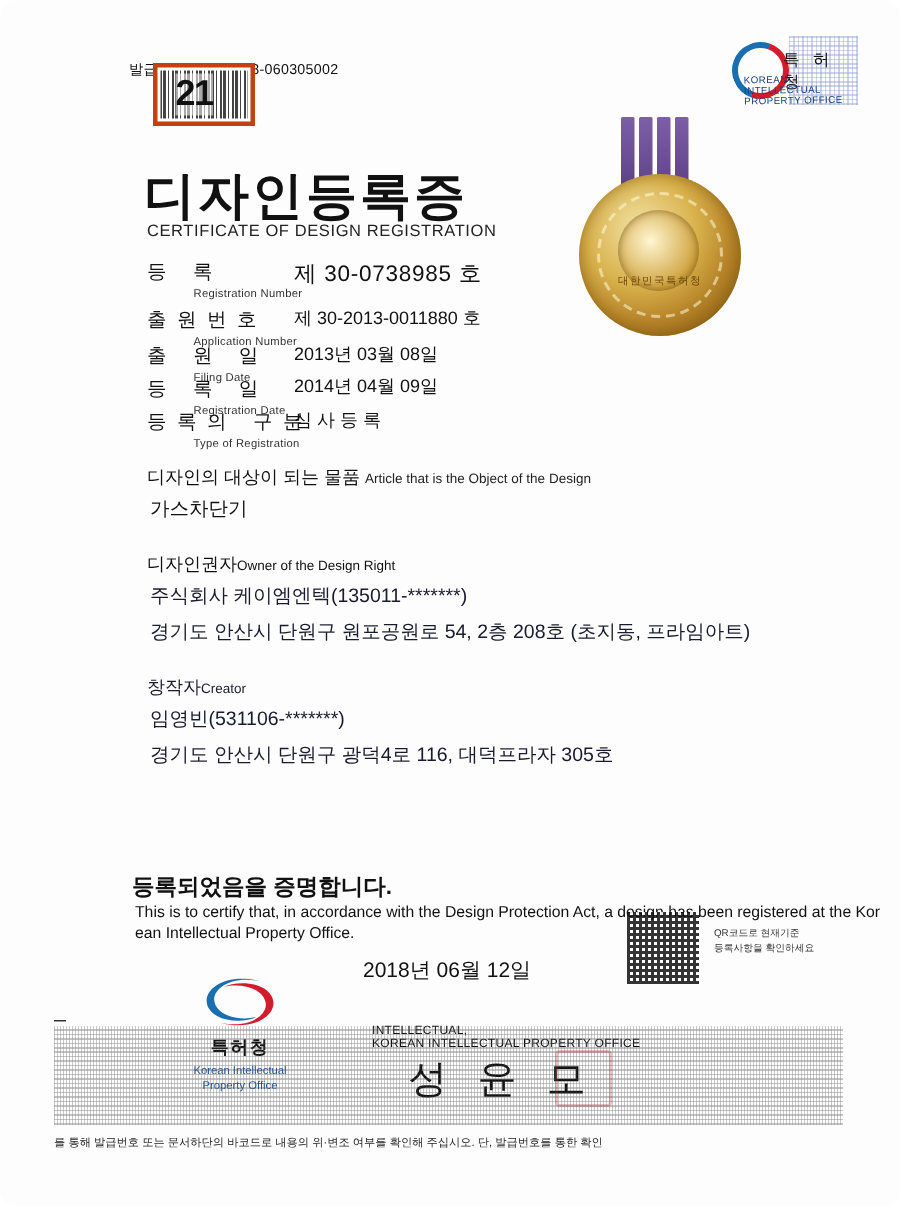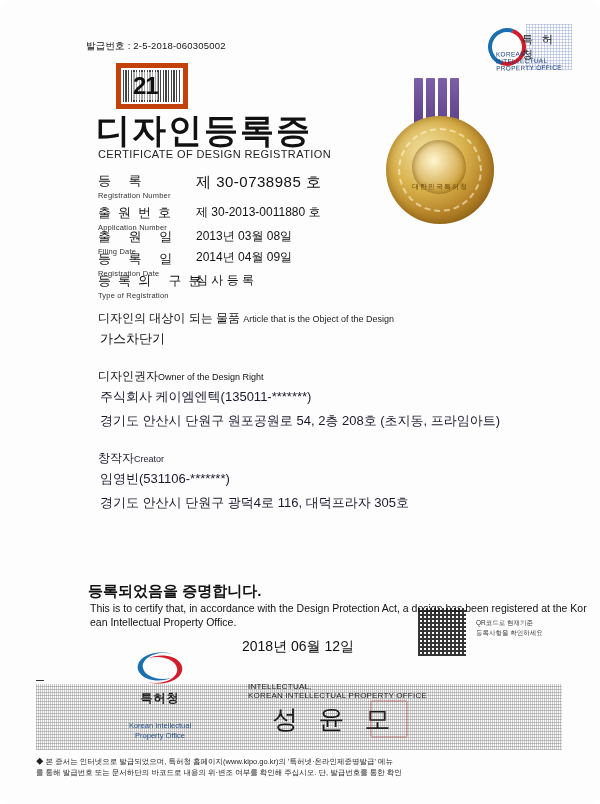--- a/index.html
+++ b/index.html
@@ -27,27 +27,26 @@
     position: absolute;
     left: 86px;
     top: 40px;
     font-size: 9.5px;
     letter-spacing: 0.2px;
     color: #111;
   }
   .barcode-box {
     position: absolute;
     left: 102px;
-    top: 63px;
+    top: 42px;
     width: 62px;
     height: 36px;
-    border: 5px solid #c2410c;
+    border: 3px solid #c2410c;
     overflow: hidden;
     background: #fff;
-    margin-left: 14px;
   }
   .barcode-box .bars {
     position: absolute;
     left: 2px; top: 2px;
     width: 58px; height: 32px;
     background: repeating-linear-gradient(90deg,
       #222 0px, #222 1px, #fff 1px, #fff 2px,
       #222 2px, #222 4px, #fff 4px, #fff 5px,
       #222 5px, #222 6px, #fff 6px, #fff 8px);
     opacity: .85;
@@ -198,20 +197,21 @@
   .field .lbl-ko {
     font-size: 13px;
     letter-spacing: 7px;
     color: #111;
   }
   .field .lbl-en {
     font-size: 7.5px;
     color: #333;
     letter-spacing: .2px;
     margin-top: 1px;
+    margin-left: 31px;
   }
   .field-val {
     position: absolute;
     font-size: 13px;
     color: #111;
   }
   .reg-no-label { top: 172px; }
   .reg-no-val { left: 196px; top: 173px; font-size: 15px; letter-spacing: .5px;}
   .app-no-label { top: 204px; }
   .app-no-val { left: 196px; top: 204px; font-size: 12px; }
@@ -362,21 +362,21 @@
     font-size: 12px;
     font-weight: bold;
     color: #111;
     margin-top: 2px;
     letter-spacing: 1px;
   }
   .kipo-logo .en {
     font-size: 7.5px;
     color: #2358a0;
     line-height: 1.3;
-    margin-top: 14px;
+    margin-top: 2px;
   }
 
   .commissioner-ko {
     position: absolute;
     left: 246px;
     top: 658px;
     font-size: 19px;
     font-weight: bold;
     letter-spacing: 1px;
     color: #111;
@@ -557,17 +557,16 @@
 
   <div class="commissioner-en1">INTELLECTUAL,</div>
   <div class="commissioner-en2">KOREAN INTELLECTUAL PROPERTY OFFICE</div>
   <div class="signature">성 윤 모</div>
   <div class="sign-stamp"></div>
 
   <div class="code-rule" style="top: 680px;"></div>
   <div class="code-block" style="top: 684px; height: 66px;"></div>
 
   <div class="footer-note" style="top:756px;">
-    <div>◆ 본 증서는 인터넷으로 발급되었으며, 특허청 홈페이지(www.kipo.go.kr)의 '특허넷·온라인제증명발급' 메뉴</div>
     <div>를 통해 발급번호 또는 문서하단의 바코드로 내용의 위·변조 여부를 확인해 주십시오. 단, 발급번호를 통한 확인</div>
   </div>
 
 </div>
 
 </body></html>

